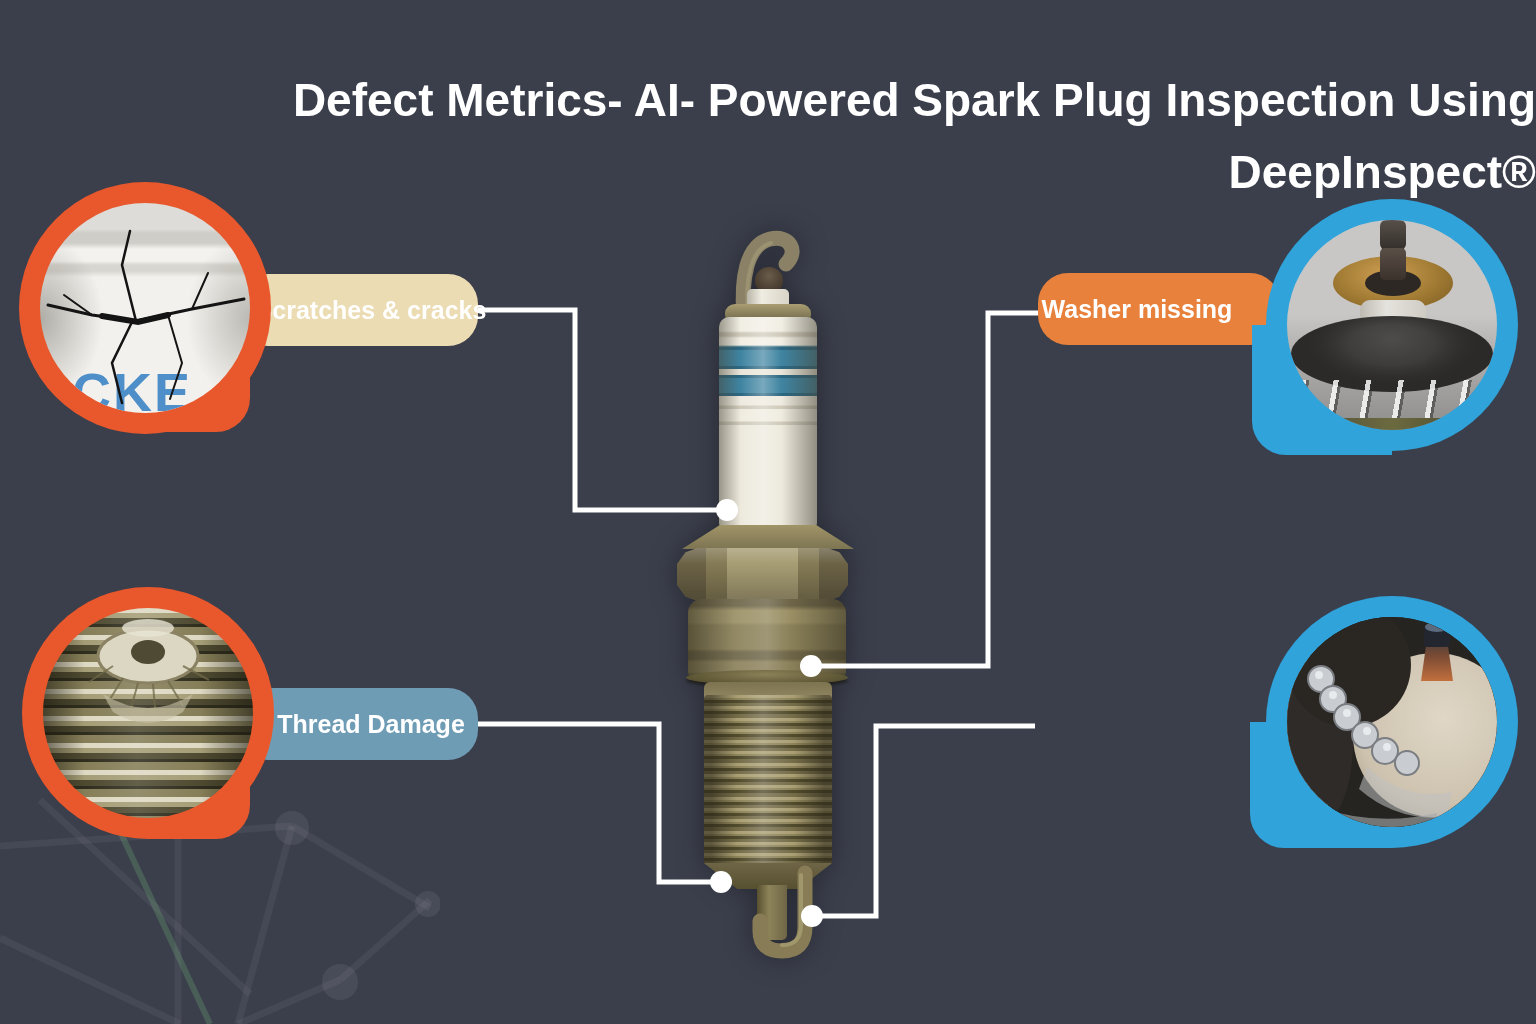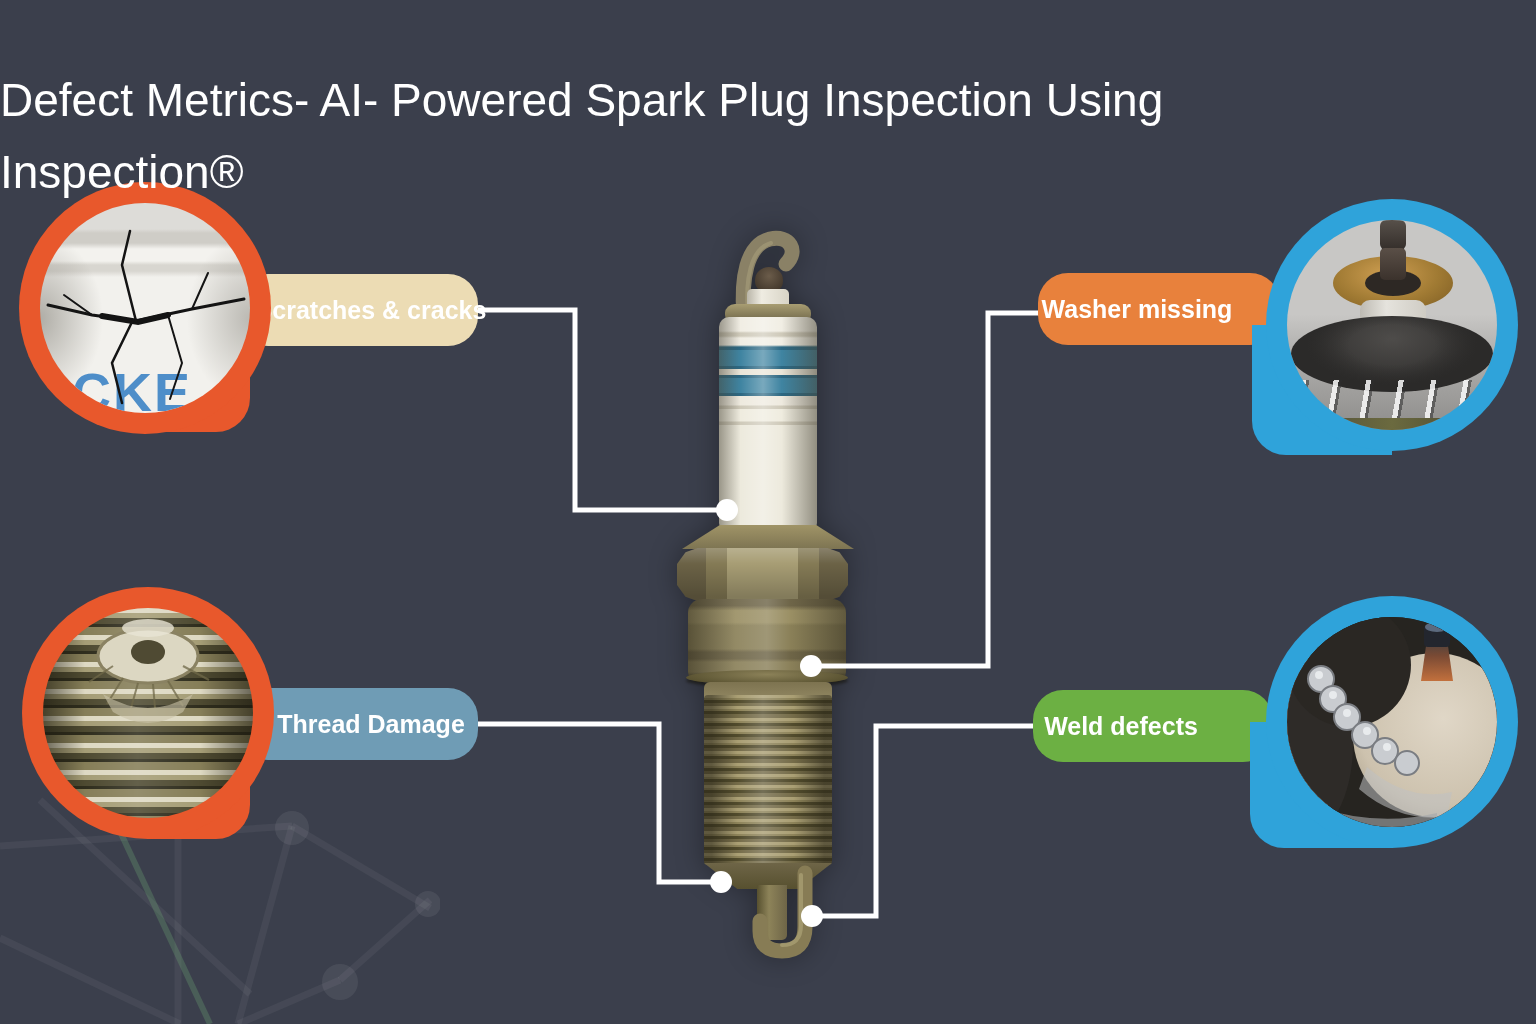--- a/index.html
+++ b/index.html
@@ -8,22 +8,22 @@
     --labelCream:#ecdcb4; --labelOrange:#e8813c;
     --labelSteelBlue:#6f9cb5; --labelGreen:#6cb043;
     --connectorWhite:#ffffff;
   }
   *{margin:0;padding:0;box-sizing:border-box;}
   html,body{width:1536px;height:1024px;}
   body{font-family:"Liberation Sans",sans-serif;}
   .canvas{position:relative;width:1536px;height:1024px;background:var(--background);overflow:hidden;}
 
   
-  .title{position:absolute;top:64px;left:0;width:1536px;text-align:left;color:var(--titleText);
-         font-size:46px;font-weight:normal;line-height:72px;z-index:6;}
+  .title{position:absolute;top:64px;left:0;width:1536px;text-align:right;color:var(--titleText);
+         font-size:46px;font-weight:bold;line-height:72px;z-index:6;}
   .footer{position:absolute;top:982px;left:0;width:1536px;text-align:center;color:#f4f4f4;
           font-size:25px;font-weight:normal;z-index:6;}
 
   
   .plexus{position:absolute;left:0;top:780px;z-index:1;}
 
   
   .connectors{position:absolute;left:0;top:0;z-index:3;}
   .connectors polyline{fill:none;stroke:var(--connectorWhite);stroke-width:5;}
   .connectors circle{fill:var(--connectorWhite);}
@@ -149,21 +149,21 @@
     <line x1="96" y1="0" x2="210" y2="244" stroke="rgba(110,165,115,0.30)" stroke-width="6"></line>
     <g fill="rgba(255,255,255,0.07)">
       <circle cx="292" cy="48" r="17"></circle>
       <circle cx="340" cy="202" r="18"></circle>
       <circle cx="428" cy="124" r="13"></circle>
     </g>
   </svg>
 
   <div class="title">
     <div>Defect Metrics- AI- Powered Spark Plug Inspection Using</div>
-    <div>Inspection®</div>
+    <div>DeepInspect®</div>
   </div>
 
   <div class="plug">
     <svg class="hook-svg" width="100" height="100">
       <path d="M24,90 C21,55 26,20 50,14 C70,10 79,26 66,39" fill="none" stroke="#8a8166" stroke-width="15" stroke-linecap="round"></path>
       <path d="M28,88 C25,56 30,24 51,18" fill="none" stroke="#a39a78" stroke-width="4" stroke-linecap="round" opacity=".7"></path>
     </svg>
     <div class="dome"></div>
     <div class="collar"></div>
     <div class="ferrule"></div>
@@ -194,23 +194,20 @@
   </svg>
 
   <div class="pill pill-scratches">
     <span>Scratches &amp; cracks</span>
   </div>
   <div class="pill pill-thread">
     <span>Thread Damage</span>
   </div>
   <div class="pill pill-washer">
     <span>Washer missing</span>
-  </div>
-  <div class="pill pill-weld">
-    <span>Weld defects</span>
   </div>
 
   <div class="bubble bub-tl">
     <div class="tail"></div>
     <div class="ringc"></div>
     <div class="photo photoA">
       <span class="ckeword">CKE</span>
       <svg width="210" height="210">
         <g fill="none" stroke="#141414" stroke-linecap="round">
           <path d="M8,102 L52,112 L96,118 L152,106 L204,96" stroke-width="3"></path>

